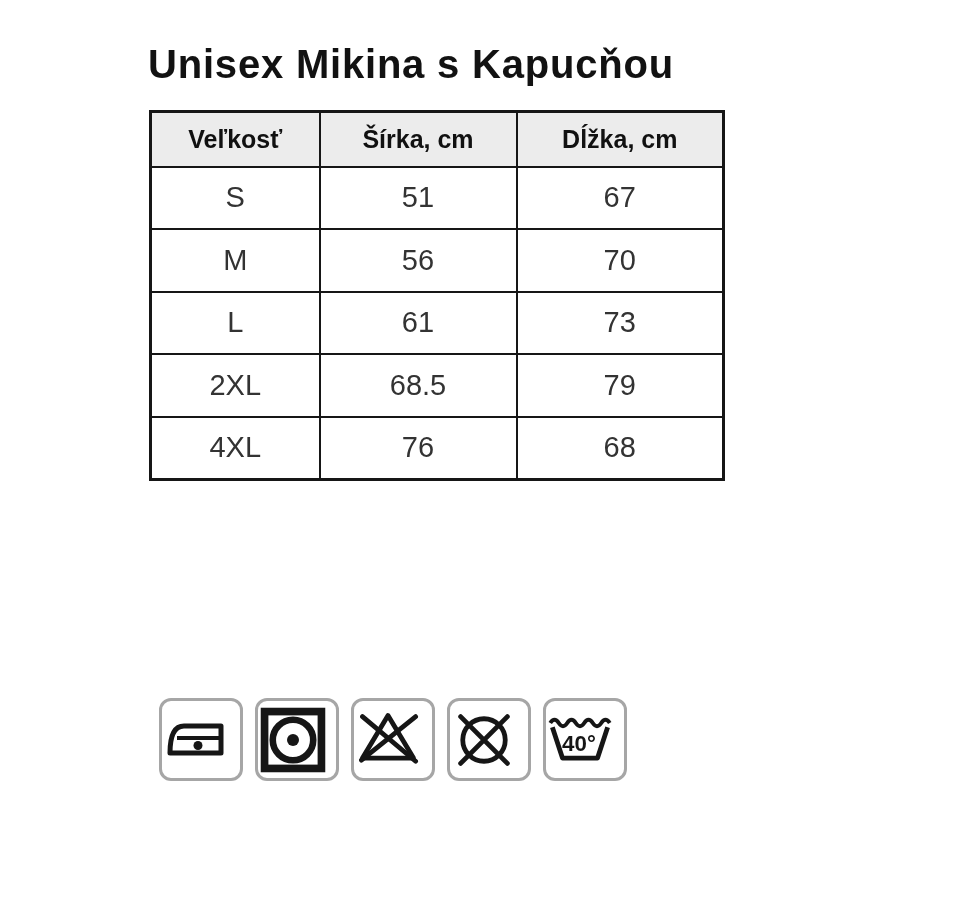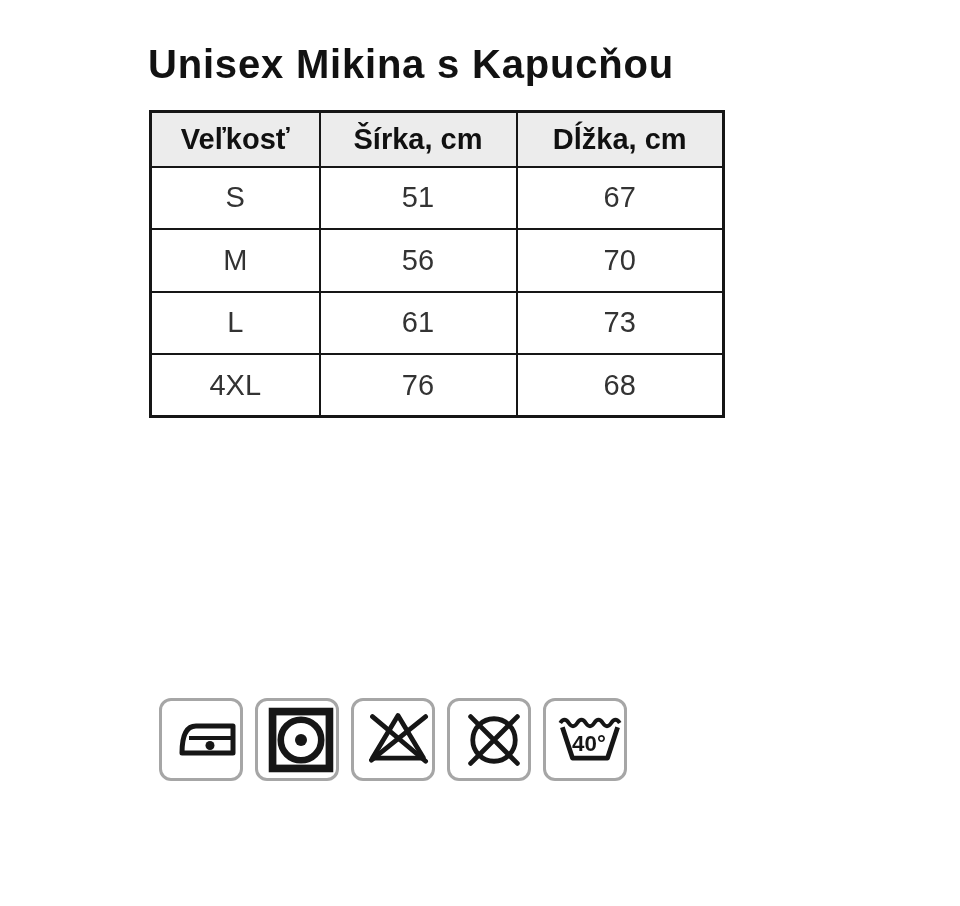--- a/index.html
+++ b/index.html
@@ -22,36 +22,36 @@
     border-collapse: collapse; table-layout: fixed;
     border: 3px solid #161616;
   }
   .size-table th, .size-table td {
     border: 2px solid #161616;
     text-align: center; vertical-align: middle;
     padding: 0;
   }
   .size-table th {
     height: 55px; background: #ececec;
-    font-size: 29px; font-weight: bold; color: #111111;
+    font-size: 25px; font-weight: bold; color: #111111;
   }
   .size-table td {
     height: 62.5px; background: #ffffff;
     font-size: 29px; font-weight: normal; color: #333333;
   }
 
   .care-row {
     position: absolute; left: 159px; top: 698px;
     display: flex; gap: 12px;
   }
   .care-box {
     width: 84px; height: 83px;
     border: 3px solid #a6a6a6; border-radius: 12px;
     background: #ffffff;
-    display: flex; align-items: center; justify-content: flex-end;
+    display: flex; align-items: center; justify-content: flex-start;
   }
   .care-box svg { display: block; }
   .stroke { fill: none; stroke: #161616; }
 </style>
 </head>
 <body>
 
 <div class="canvas">
 
   <div class="page-title">Unisex Mikina s Kapucňou</div>
@@ -77,20 +77,25 @@
       </tr>
       <tr>
         <td>M</td>
         <td>56</td>
         <td>70</td>
       </tr>
       <tr>
         <td>L</td>
         <td>61</td>
         <td>73</td>
+      </tr>
+      <tr>
+        <td>2XL</td>
+        <td>68.5</td>
+        <td>79</td>
       </tr>
       <tr>
         <td>4XL</td>
         <td>76</td>
         <td>68</td>
       </tr>
     </tbody>
   </table>
 
   <div class="care-row">

